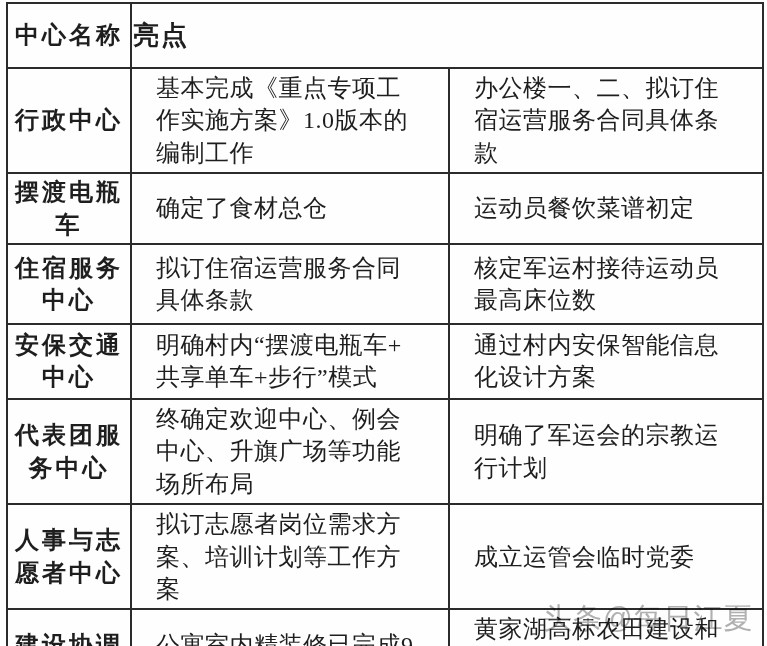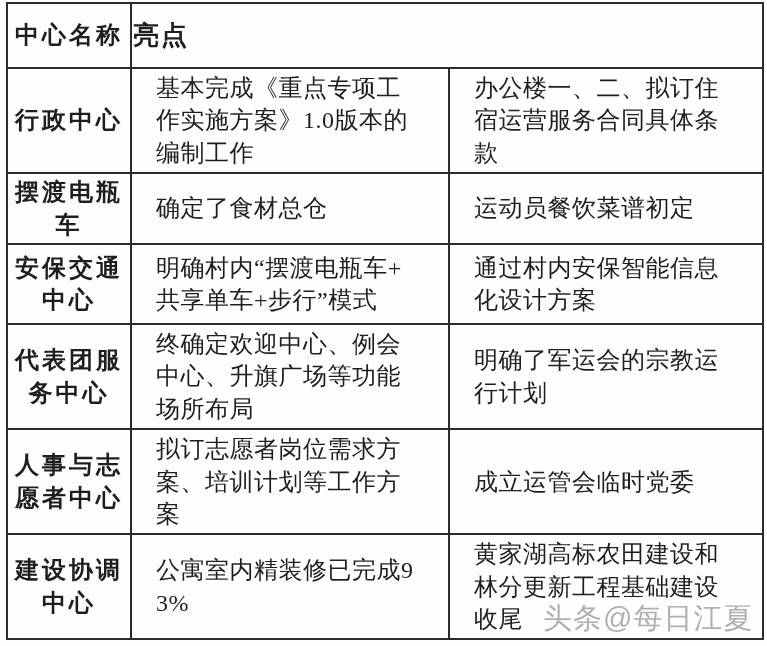--- a/index.html
+++ b/index.html
@@ -98,20 +98,25 @@
         <td class="name-cell">行政中心</td>
         <td class="hl-cell">基本完成《重点专项工作实施方案》1.0版本的编制工作</td>
         <td class="hl-cell">办公楼一、二、拟订住宿运营服务合同具体条款</td>
       </tr>
       <tr>
         <td class="name-cell">摆渡电瓶车</td>
         <td class="hl-cell">确定了食材总仓</td>
         <td class="hl-cell">运动员餐饮菜谱初定</td>
       </tr>
       <tr>
+        <td class="name-cell">住宿服务中心</td>
+        <td class="hl-cell">拟订住宿运营服务合同具体条款</td>
+        <td class="hl-cell">核定军运村接待运动员最高床位数</td>
+      </tr>
+      <tr>
         <td class="name-cell">安保交通中心</td>
         <td class="hl-cell">明确村内“摆渡电瓶车+共享单车+步行”模式</td>
         <td class="hl-cell">通过村内安保智能信息化设计方案</td>
       </tr>
       <tr>
         <td class="name-cell">代表团服务中心</td>
         <td class="hl-cell">终确定欢迎中心、例会中心、升旗广场等功能场所布局</td>
         <td class="hl-cell">明确了军运会的宗教运行计划</td>
       </tr>
       <tr>

